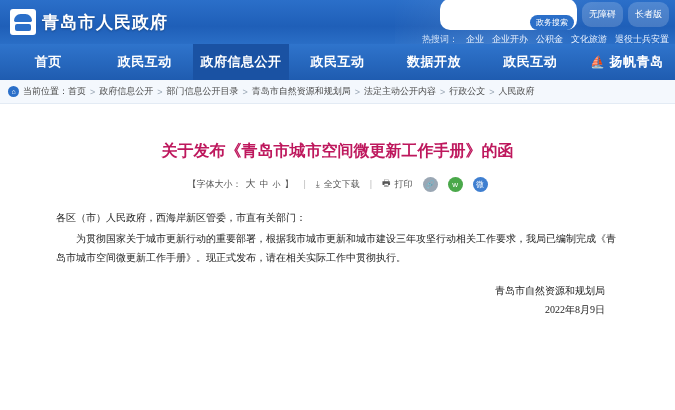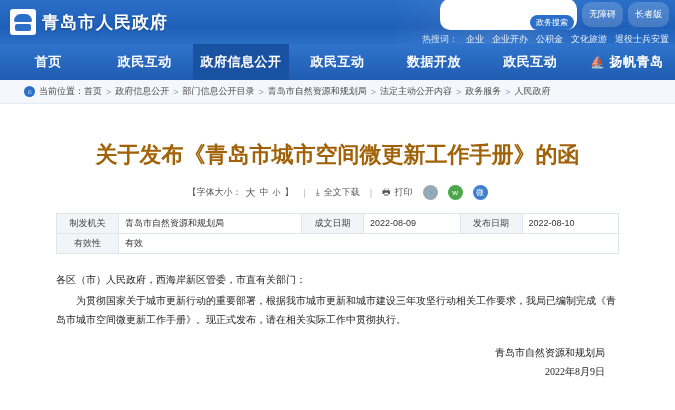--- a/index.html
+++ b/index.html
@@ -92,36 +92,36 @@
     white-space:nowrap;
   }
   .nav-item.active { background:#1a52a3; }
   .nav-item.special { color:#ffffff; }
   .sail-icon { margin-right:4px; font-size:12px; color:#ffe08a; }
 
   
   .crumb {
     height: 24px; background:#f4f8fd;
     border-bottom:1px solid #e3ebf4;
-    display:flex; align-items:center; padding-left:24px;
+    display:flex; align-items:center; padding-left:8px;
     font-size:9px; color:#4a4a4a;
   }
   .crumb-home {
     width:11px; height:11px; border-radius:50%;
     background:#2b6fc9; color:#fff; font-size:7px;
     display:flex; align-items:center; justify-content:center;
     margin-right:4px; flex:none;
   }
   .crumb a { color:#4a4a4a; text-decoration:none; }
   .crumb .sep { margin:0 4px; color:#9aa7b4; }
 
   
   .doc { padding: 20px 56px 0 56px; }
   .doc-title {
-    text-align:center; font-size:22px; font-weight:bold; color:#a16207;
+    text-align:center; font-size:16px; font-weight:bold; color:#be185d;
     font-family:"Liberation Serif", serif;
     line-height:1.4; margin-top: 16px;
   }
   .doc-tools {
     display:flex; align-items:center; justify-content:center;
     gap:10px; margin-top:14px; font-size:9px; color:#555;
   }
   .tool-grp { display:flex; align-items:center; gap:4px; }
   .tool-grp .t-big { font-size:10px; }
   .tool-grp .t-mid { font-size:9px; }
@@ -211,21 +211,21 @@
     <a href="#">首页</a>
     <span class="sep">&gt;</span>
     <a href="#">政府信息公开</a>
     <span class="sep">&gt;</span>
     <a href="#">部门信息公开目录</a>
     <span class="sep">&gt;</span>
     <a href="#">青岛市自然资源和规划局</a>
     <span class="sep">&gt;</span>
     <a href="#">法定主动公开内容</a>
     <span class="sep">&gt;</span>
-    <a href="#">政务服务</a>
+    <a href="#">行政公文</a>
     <span class="sep">&gt;</span>
     <a href="#">人民政府</a>
   </div>
 
   <div class="doc">
 
     <div class="doc-title">关于发布《青岛市城市空间微更新工作手册》的函</div>
 
     <div class="doc-tools">
       <span class="tool-grp">
@@ -243,36 +243,20 @@
       <span class="tool-sep">|</span>
       <span class="tool-grp">
         <span>🖶</span>
         <span>打印</span>
       </span>
       <span class="circle-btn cb-gray">🔗</span>
       <span class="circle-btn cb-green">w</span>
       <span class="circle-btn cb-blue">微</span>
     </div>
 
-    <table class="meta">
-      <tbody>
-          <tr>
-        <td class="lbl">制发机关</td>
-        <td class="val">青岛市自然资源和规划局</td>
-        <td class="lbl">成文日期</td>
-        <td class="val">2022-08-09</td>
-        <td class="lbl">发布日期</td>
-        <td class="val">2022-08-10</td>
-      </tr>
-      <tr>
-        <td class="lbl">有效性</td>
-        <td class="val" colspan="5">有效</td>
-      </tr>
-    </tbody>
-      </table>
 
     <div class="article">
       <p class="noindent">各区（市）人民政府，西海岸新区管委，市直有关部门：</p>
       <p>为贯彻国家关于城市更新行动的重要部署，根据我市城市更新和城市建设三年攻坚行动相关工作要求，我局已编制完成《青岛市城市空间微更新工作手册》。现正式发布，请在相关实际工作中贯彻执行。</p>
     </div>
 
     <div class="signoff">
       <div>青岛市自然资源和规划局</div>
       <div>2022年8月9日</div>
     </div>

